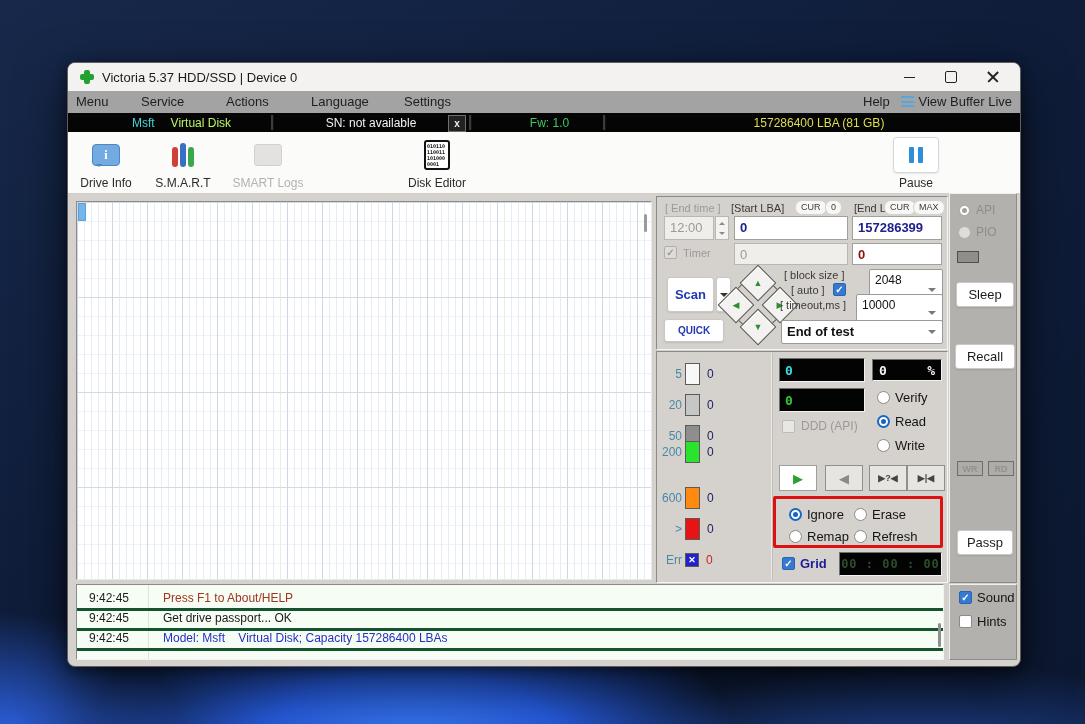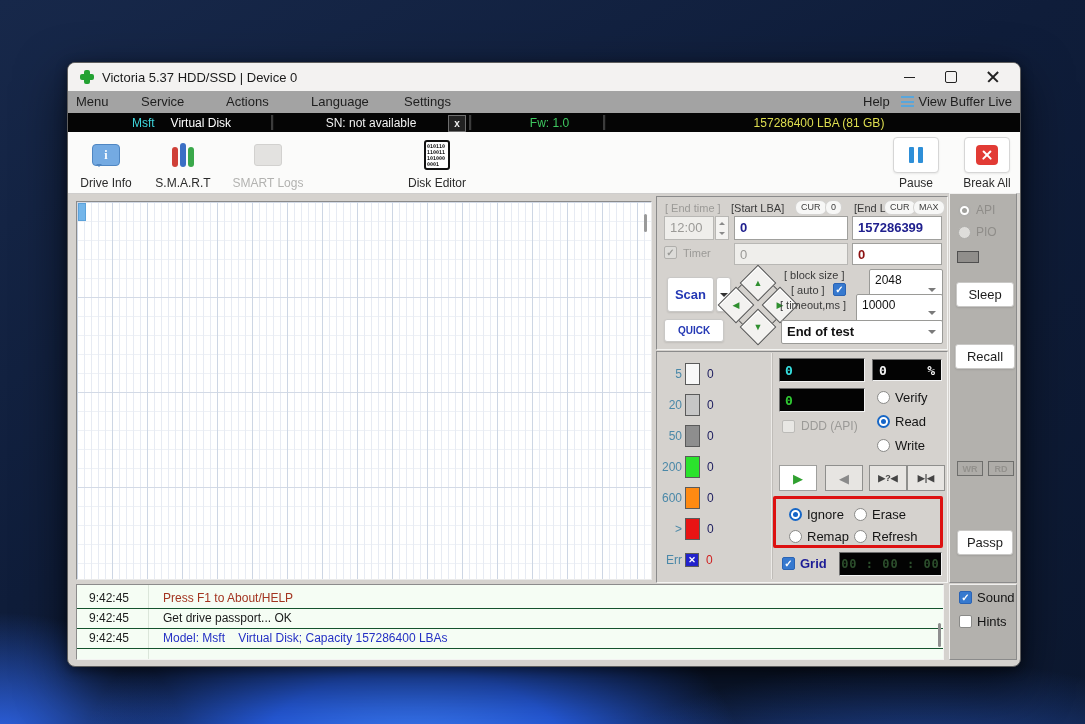--- a/index.html
+++ b/index.html
@@ -132,21 +132,21 @@
   .dout{position:absolute;left:12px;top:12px;width:48px;height:48px;transform:rotate(45deg);border:1px solid #555;}
   .dbtn{position:absolute;width:24px;height:24px;transform:rotate(45deg);background:#f3f2f0;border:1px solid #555;
         display:flex;align-items:center;justify-content:center;box-shadow:inset 1px 1px 0 #fff;}
   .dbtn span{transform:rotate(-45deg);color:#2f8f2f;font-size:9px;line-height:1;}
   
   .pb{position:absolute;width:38px;height:26px;background:#e7e5e2;border:1px solid #8f8f8d;display:flex;align-items:center;justify-content:center;box-sizing:border-box;}
   .pb.first{background:#fff;border-color:#9f9f9d;}
   .redbox{position:absolute;left:705px;top:433px;width:170px;height:52px;border:3px solid #dd1111;border-radius:2px;box-sizing:border-box;background:#d5d2ce;}
   .ropt{position:absolute;display:flex;align-items:center;gap:5px;}
   
-  .log-row{position:absolute;left:0;width:100%;height:20px;display:flex;align-items:center;border-bottom:1px solid #14532d;}
+  .log-row{position:absolute;left:0;width:100%;height:20px;display:flex;align-items:center;border-bottom:3px solid #14532d;}
   .log-time{width:62px;padding-left:12px;font-size:12px;color:#1c1c1c;}
   .log-div{position:absolute;left:71px;top:0;bottom:0;width:1px;background:#dbe6da;}
   .log-text{padding-left:12px;font-size:12px;white-space:pre;}
   .lscroll{position:absolute;right:2px;top:38px;width:3px;height:24px;background:#8f8f8f;border-radius:2px;}
   .side-led{position:absolute;left:889px;top:188px;width:22px;height:12px;background:#908e8b;border:1px solid #4f4f4f;box-sizing:border-box;}
   .mini{position:absolute;width:26px;height:15px;border:1px solid #6e6e6c;display:flex;align-items:center;justify-content:center;
         font-size:9px;font-weight:bold;color:#93918d;background:#aeaca8;box-sizing:border-box;}
 </style>
 </head>
 <body>
@@ -185,21 +185,21 @@
           <i></i>
           <i></i>
         </span>
       <span>View Buffer Live</span>
     </div>
   </div>
 
   <div class="blackbar">
     <div class="bb-sec" style="left:0;width:203px;gap:16px">
       <span style="color: rgb(63, 214, 220);">Msft</span>
-      <span style="color: #ffffff;">Virtual Disk</span>
+      <span style="color: #bef264;">Virtual Disk</span>
     </div>
     <div class="bb-div" style="left:203px"></div>
     <div class="bb-sec" style="left:206px;width:170px;color:#f2f2f2">SN: not available</div>
     <div class="sn-x">x</div>
     <div class="bb-div" style="left:401px"></div>
     <div class="bb-sec" style="left: 404px; width: 131px; color: rgb(62, 200, 96);">Fw: 1.0</div>
     <div class="bb-div" style="left:535px"></div>
     <div class="bb-sec" style="left: 538px; right: 0px; color: rgb(222, 222, 80);">157286400 LBA (81 GB)</div>
   </div>
 
@@ -238,26 +238,20 @@
       <span class="tlabel">Disk Editor</span>
     </div>
     <div class="tbtn boxed" style="left:818px;width:60px">
       <div class="icobox">
           <span class="ico-pause">
             <i></i>
             <i></i>
           </span>
         </div>
       <span class="tlabel">Pause</span>
-    </div>
-    <div class="tbtn boxed" style="left:888px;width:62px">
-      <div class="icobox">
-          <span class="ico-break"></span>
-        </div>
-      <span class="tlabel">Break All</span>
     </div>
   </div>
 
   <div class="gridpanel">
     <div class="gridcell"></div>
     <div class="gscroll"></div>
   </div>
 
   <div class="ctl-top sunken"></div>
   <span class="lbl dim" style="left:597px;top:139px">[ End time ]</span>
@@ -326,21 +320,21 @@
   <div class="bucket-row" style="top:331px">
     <span class="b-label">20</span>
     <span class="b-box" style="background-color: rgb(198, 198, 198);"></span>
     <span class="b-count">0</span>
   </div>
   <div class="bucket-row" style="top:362px">
     <span class="b-label">50</span>
     <span class="b-box" style="background-color: rgb(142, 142, 142);"></span>
     <span class="b-count">0</span>
   </div>
-  <div class="bucket-row" style="top:393px">
+  <div class="bucket-row" style="top:378px">
     <span class="b-label">200</span>
     <span class="b-box" style="background-color: rgb(43, 227, 44);"></span>
     <span class="b-count">0</span>
   </div>
   <div class="bucket-row" style="top:424px">
     <span class="b-label">600</span>
     <span class="b-box" style="background-color: rgb(255, 138, 18);"></span>
     <span class="b-count">0</span>
   </div>
   <div class="bucket-row" style="top:455px">

